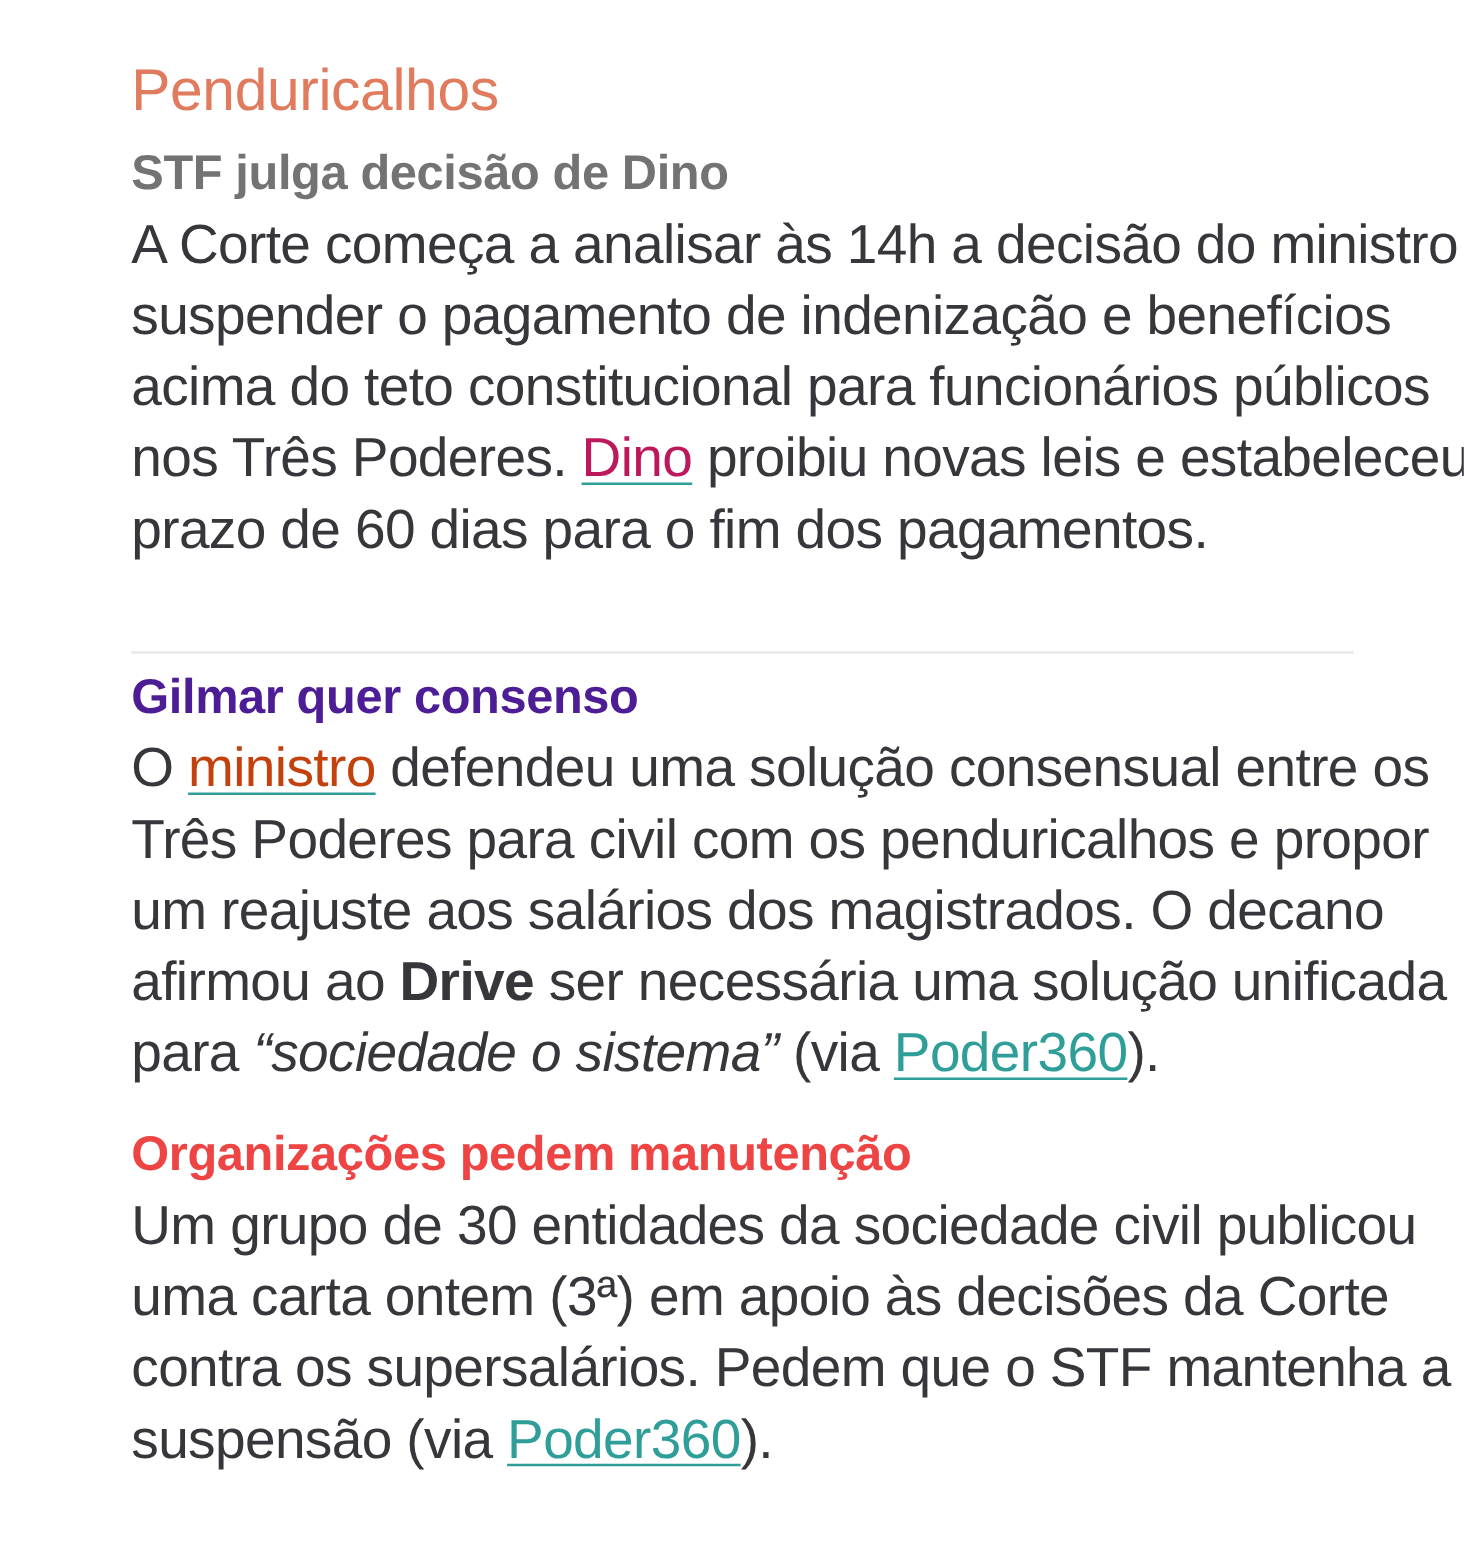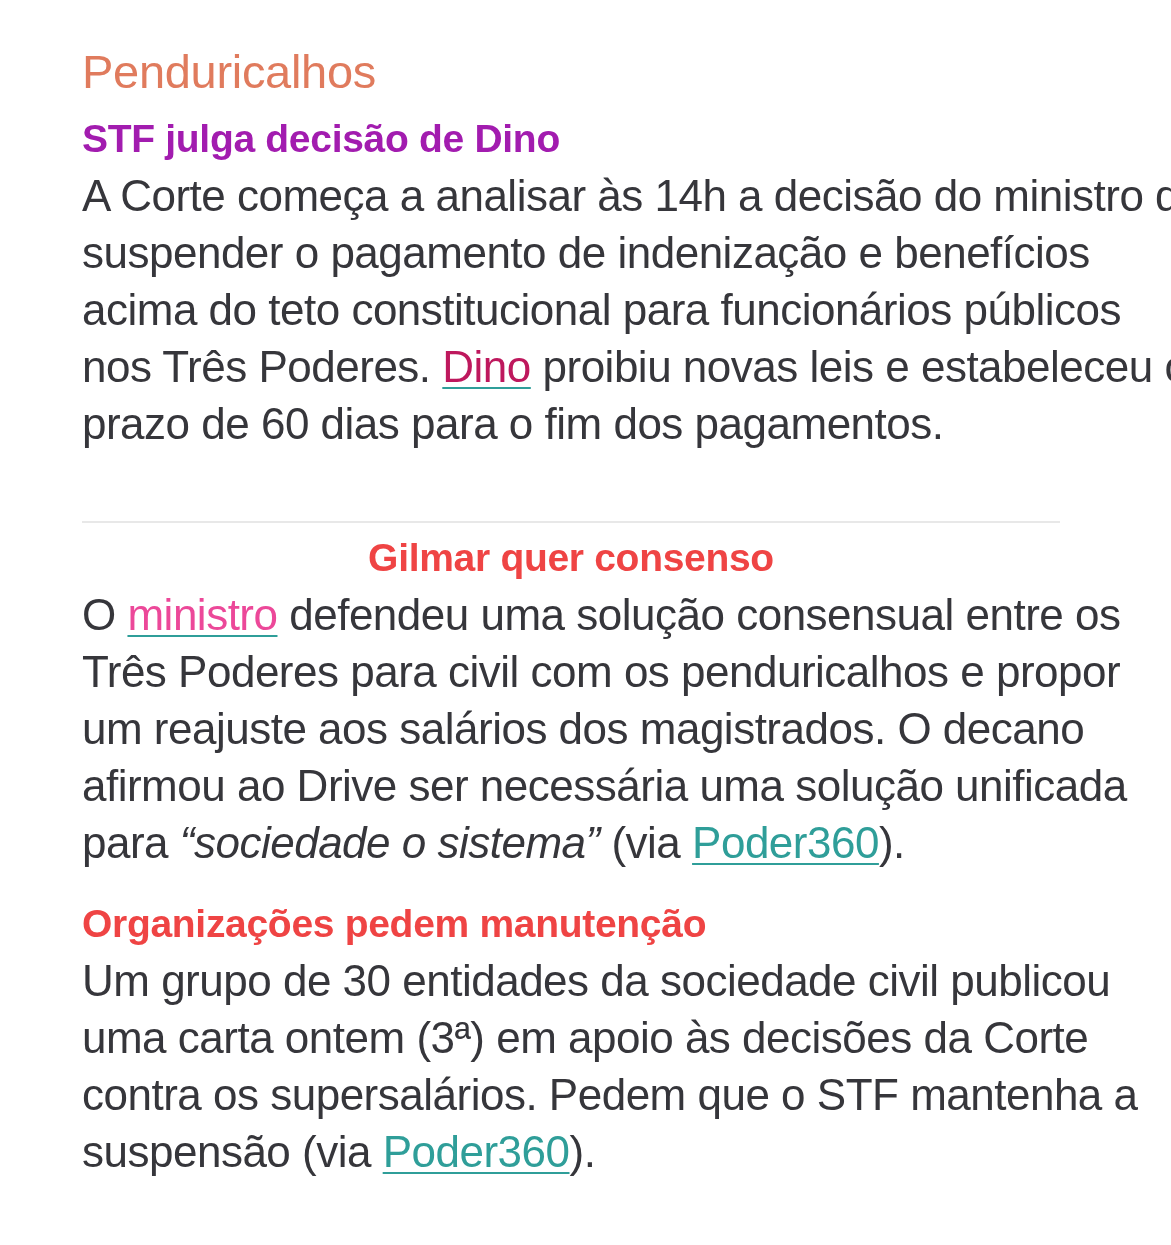--- a/index.html
+++ b/index.html
@@ -9,21 +9,21 @@
   }
   body {
     width: 1171px;
     min-height: 1245px;
     font-family: "Liberation Sans", sans-serif;
     overflow: hidden;
   }
   .page {
     box-sizing: content-box;
     width: 978px;
-    padding: 44px 68px 40px 82px;
+    padding: 44px 68px 40px 105px;
   }
   .section-title {
     font-size: 47px;
     font-weight: 400;
     line-height: 56px;
     letter-spacing: -0.3px;
     margin: 0 0 10px 0;
   }
   .item h2 {
     font-size: 39px;
@@ -34,21 +34,21 @@
   }
   .item p {
     font-size: 44px;
     font-weight: 400;
     line-height: 57px;
     letter-spacing: -0.5px;
     margin: 0;
     white-space: pre; 
   }
   .item p strong {
-    font-weight: 400;
+    font-weight: 700;
   }
   .item p em {
     font-style: italic;
   }
   .inline-link {
     text-decoration: underline;
     text-decoration-thickness: 2px;
     text-underline-offset: 5px;
     cursor: pointer;
   }
@@ -64,31 +64,31 @@
     margin-top: 24px;
   }
 </style>
 </head>
 <body style="background: rgb(255, 255, 255);">
 
 <main class="page">
   <h1 class="section-title" style="color: rgb(224, 123, 93);">Penduricalhos</h1>
   <div id="items">
       <section class="item">
-        <h2 style="color: #a21caf;">STF julga decisão de Dino</h2>
+        <h2 style="color: #737373;">STF julga decisão de Dino</h2>
         <p style="color: rgb(54, 54, 59);"><span>A Corte começa a analisar às 14h a decisão do ministro de
 suspender o pagamento de indenização e benefícios
 acima do teto constitucional para funcionários públicos
 nos Três Poderes. </span><a href="#" class="inline-link" style="color: #be185d; text-decoration-color: rgb(47, 158, 153);">Dino</a><span> proibiu novas leis e estabeleceu o
 prazo de 60 dias para o fim dos pagamentos.</span></p>
       </section>
       <section class="item">
         <hr class="divider" style="background: rgb(232, 232, 232);">
-        <h2 style="color: #ef4444; text-align: center;">Gilmar quer consenso</h2>
-        <p style="color: rgb(54, 54, 59);"><span>O </span><a href="#" class="inline-link" style="color: #ec4899; text-decoration-color: rgb(47, 158, 153);">ministro</a><span> defendeu uma solução consensual entre os
+        <h2 style="color: #4c1d95;">Gilmar quer consenso</h2>
+        <p style="color: rgb(54, 54, 59);"><span>O </span><a href="#" class="inline-link" style="color: #c2410c; text-decoration-color: rgb(47, 158, 153);">ministro</a><span> defendeu uma solução consensual entre os
 Três Poderes para civil com os penduricalhos e propor
 um reajuste aos salários dos magistrados. O decano
 afirmou ao </span><strong>Drive</strong><span> ser necessária uma solução unificada
 para </span><em>“sociedade o sistema”</em><span> (via </span><a href="#" class="inline-link italic" style="color: rgb(47, 158, 153); text-decoration-color: rgb(47, 158, 153);">Poder360</a><span>).</span></p>
       </section>
       <section class="item spaced">
         <h2 style="color: #ef4444;">Organizações pedem manutenção</h2>
         <p style="color: rgb(54, 54, 59);"><span>Um grupo de 30 entidades da sociedade civil publicou
 uma carta ontem (3ª) em apoio às decisões da Corte
 contra os supersalários. Pedem que o STF mantenha a

